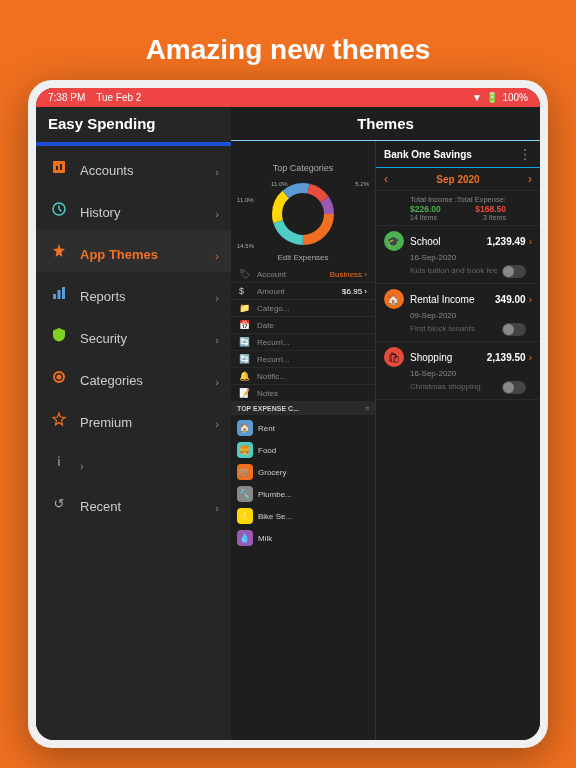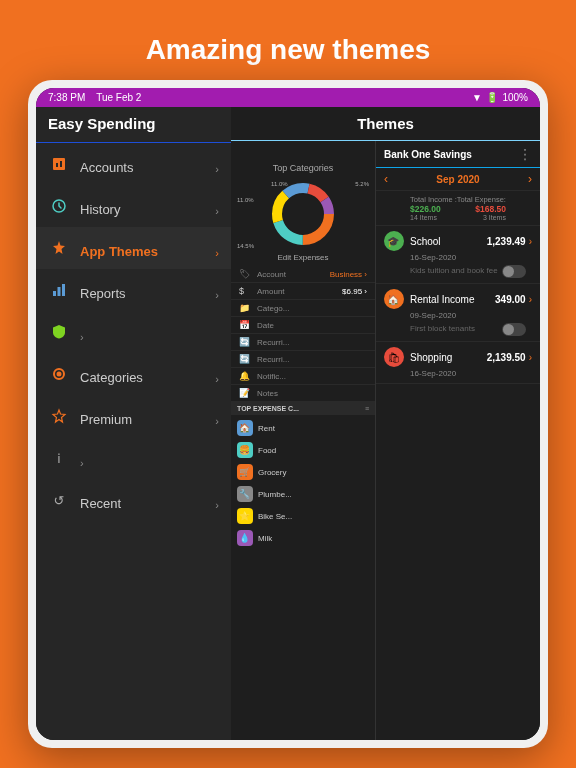--- a/index.html
+++ b/index.html
@@ -38,21 +38,21 @@
       height: 100%;
       background: #1e1e1e;
       border-radius: 18px;
       overflow: hidden;
       display: flex;
       flex-direction: column;
     }
 
     
     .status-bar {
-      background: #a21caf;
+      background: #ef4444;
       display: flex;
       justify-content: space-between;
       align-items: center;
       padding: 4px 12px;
       font-size: 10px;
       color: #fff;
       flex-shrink: 0;
     }
     .status-right {
       display: flex;
@@ -75,21 +75,21 @@
       flex-shrink: 0;
       display: flex;
       flex-direction: column;
     }
 
     .sidebar-header {
       padding: 8px 12px 10px;
       font-size: 15px;
       font-weight: 600;
       color: #fff;
-      border-bottom: 1px solid #1d4ed8;
+      border-bottom: 4px solid #1d4ed8;
     }
 
     .sidebar-item {
       display: flex;
       align-items: flex-end;
       padding: 10px 12px;
       cursor: pointer;
       position: relative;
     }
     .sidebar-item.active {
@@ -469,20 +469,21 @@
           <span class="item-label">Reports</span>
           <span class="chevron">›</span>
         </div>
 
         <div class="sidebar-item">
           <div class="item-icon icon-green">
             <svg width="16" height="16" viewBox="0 0 16 16" fill="currentColor">
               <path d="M8 1L2 3.5v5c0 3 2.7 5.5 6 6 3.3-.5 6-3 6-6v-5L8 1z"></path>
             </svg>
           </div>
+          <span class="item-label">Security</span>
           <span class="chevron">›</span>
         </div>
 
         <div class="sidebar-item">
           <div class="item-icon icon-orange">
             <svg width="16" height="16" viewBox="0 0 16 16" fill="currentColor">
               <path d="M8 2a6 6 0 100 12A6 6 0 008 2zm0 2a4 4 0 110 8A4 4 0 018 4zm0 1.5a2.5 2.5 0 100 5 2.5 2.5 0 000-5z"></path>
             </svg>
           </div>
           <span class="item-label">Categories</span>
@@ -681,20 +682,24 @@
                   <div class="tx-left">
                     <div class="tx-icon" style="background:#E74C3C;">🛍</div>
                     <span class="tx-name">Shopping</span>
                   </div>
                   <div style="display:flex; align-items:center;">
                     <span class="tx-amount">2,139.50</span>
                     <span class="tx-arrow">›</span>
                   </div>
                 </div>
                 <div class="tx-date">16-Sep-2020</div>
+                <div style="display:flex; justify-content:space-between; align-items:center;">
+                  <span class="tx-desc">Christmas shopping</span>
+                  <div class="tx-toggle" style="margin-right:6px;"></div>
+                </div>
               </div>
 
             </div>
 
           </div>
 
         </div>
       </div>
 
     </div>

